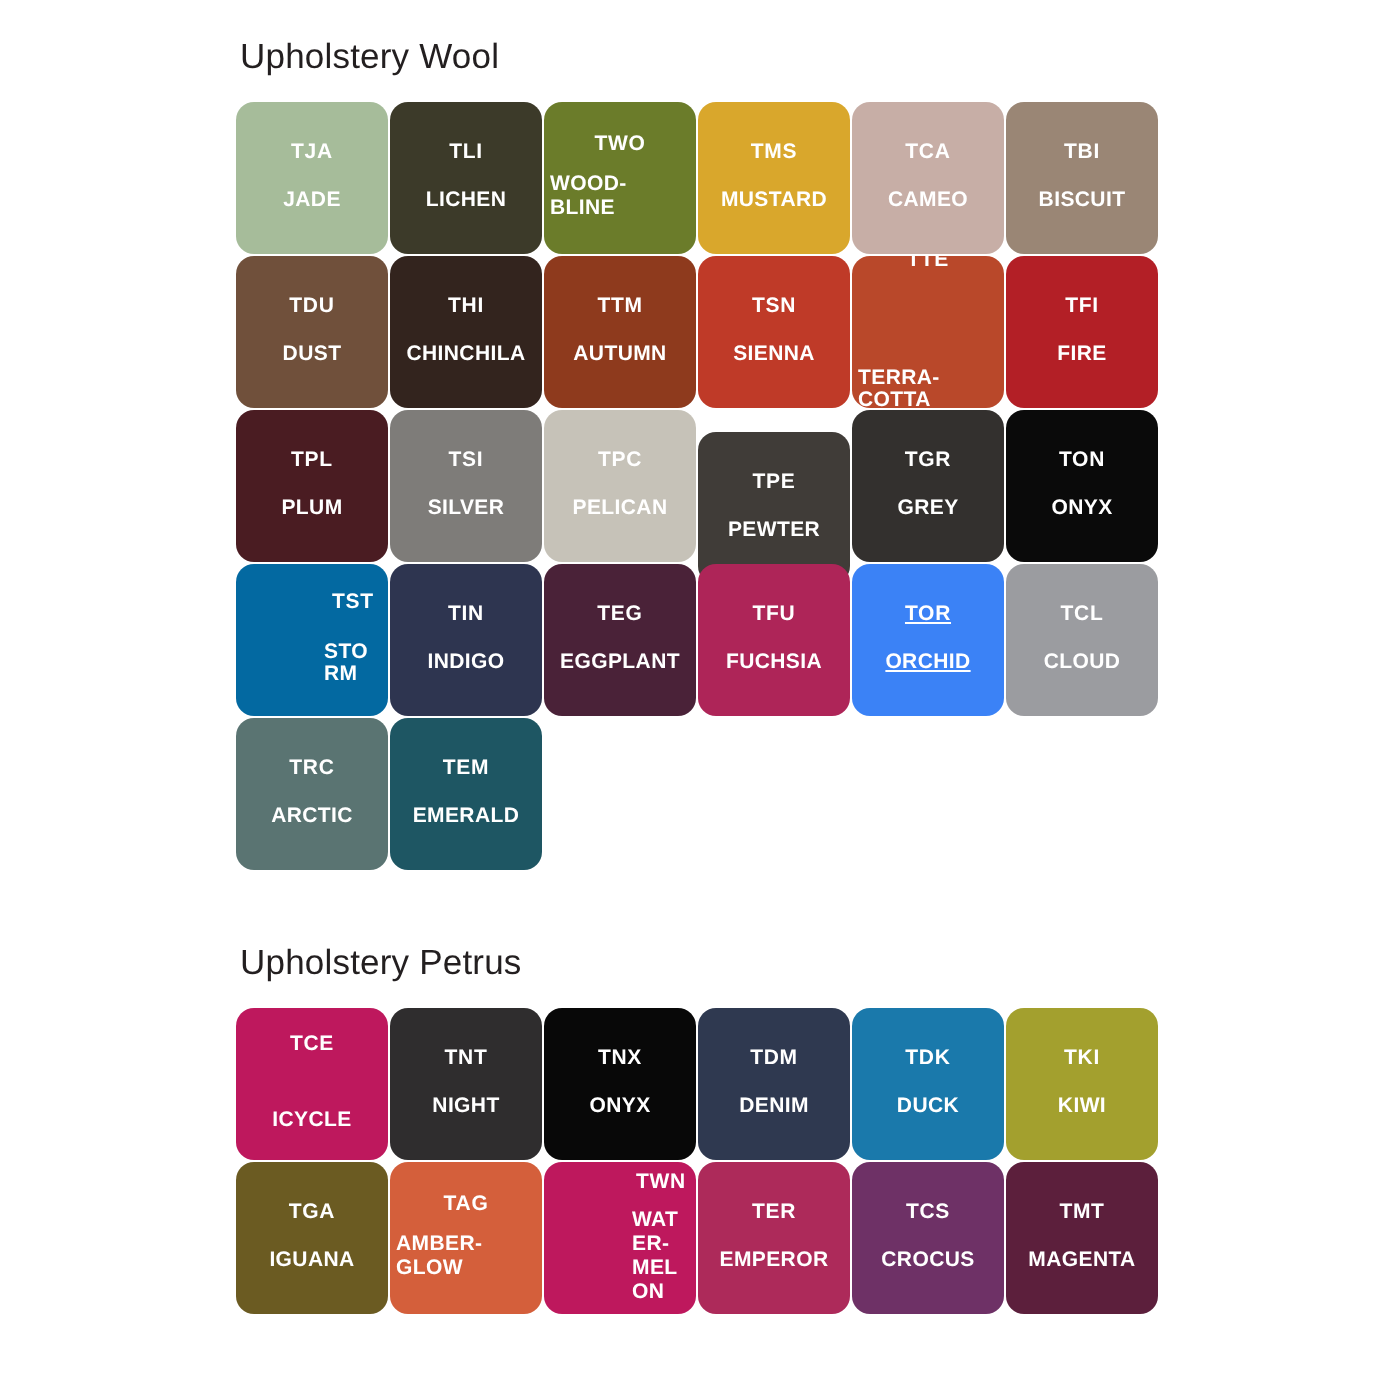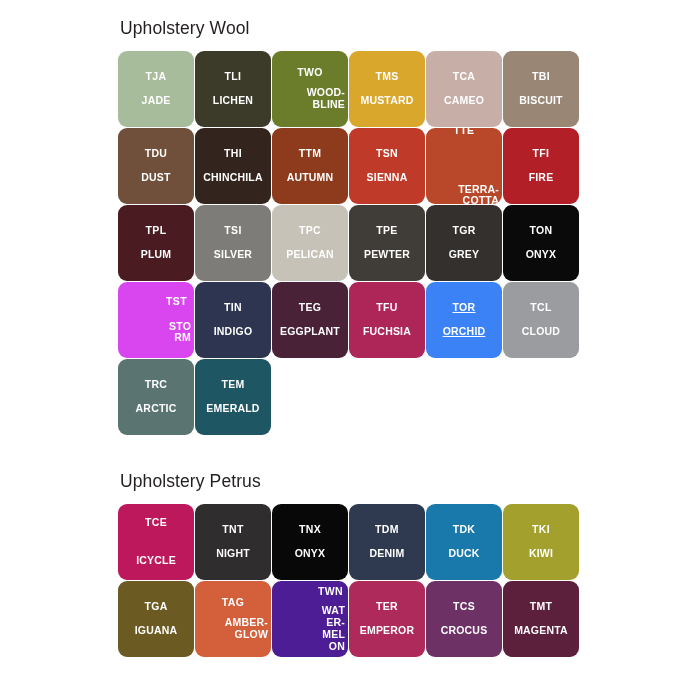--- a/index.html
+++ b/index.html
@@ -51,21 +51,21 @@
   .swatch {
     width: 76px;
     height: 76px;
     border-radius: 9px;
     box-sizing: border-box;
     display: flex;
     flex-direction: column;
     align-items: center;
     justify-content: center;
     color: #ffffff;
-    text-align: right;
+    text-align: left;
     overflow: hidden;
     padding: 4px 3px;
   }
   .swatch-code {
     font-size: 10.5px;
     font-weight: 700;
     letter-spacing: 0.35px;
     line-height: 1.1;
     margin-bottom: 13px;
   }
@@ -141,33 +141,33 @@
             <div class="swatch-name">PLUM</div>
           </div>
           <div class="swatch" style="background-color: rgb(126, 124, 121);">
             <div class="swatch-code">TSI</div>
             <div class="swatch-name">SILVER</div>
           </div>
           <div class="swatch" style="background-color: rgb(198, 194, 184);">
             <div class="swatch-code">TPC</div>
             <div class="swatch-name">PELICAN</div>
           </div>
-          <div class="swatch" style="background-color: rgb(64, 60, 56);">
+          <div class="swatch" style="background-color: rgb(64, 60, 56); margin-top: 11px;">
             <div class="swatch-code">TPE</div>
             <div class="swatch-name">PEWTER</div>
           </div>
           <div class="swatch" style="background-color: rgb(51, 48, 46);">
             <div class="swatch-code">TGR</div>
             <div class="swatch-name">GREY</div>
           </div>
           <div class="swatch" style="background-color: rgb(10, 10, 10);">
             <div class="swatch-code">TON</div>
             <div class="swatch-name">ONYX</div>
           </div>
-          <div class="swatch" style="background-color: #d946ef; padding-left: 44px;">
+          <div class="swatch" style="background-color: #0369a1; padding-left: 44px;">
             <div class="swatch-code">TST</div>
             <div class="swatch-name">STORM</div>
           </div>
           <div class="swatch" style="background-color: rgb(46, 53, 80);">
             <div class="swatch-code">TIN</div>
             <div class="swatch-name">INDIGO</div>
           </div>
           <div class="swatch" style="background-color: rgb(74, 34, 56);">
             <div class="swatch-code">TEG</div>
             <div class="swatch-name">EGGPLANT</div>
@@ -222,21 +222,21 @@
             <div class="swatch-name">KIWI</div>
           </div>
           <div class="swatch" style="background-color: rgb(107, 91, 34);">
             <div class="swatch-code">TGA</div>
             <div class="swatch-name">IGUANA</div>
           </div>
           <div class="swatch" style="background-color: rgb(212, 95, 59);">
             <div class="swatch-code">TAG</div>
             <div class="swatch-name two-line">AMBER-GLOW</div>
           </div>
-          <div class="swatch" style="background-color: #4c1d95; padding-left: 44px;">
+          <div class="swatch" style="background-color: #be185d; padding-left: 44px;">
             <div class="swatch-code">TWN</div>
             <div class="swatch-name two-line">WATER-MELON</div>
           </div>
           <div class="swatch" style="background-color: rgb(173, 42, 90);">
             <div class="swatch-code">TER</div>
             <div class="swatch-name">EMPEROR</div>
           </div>
           <div class="swatch" style="background-color: rgb(110, 49, 102);">
             <div class="swatch-code">TCS</div>
             <div class="swatch-name">CROCUS</div>

